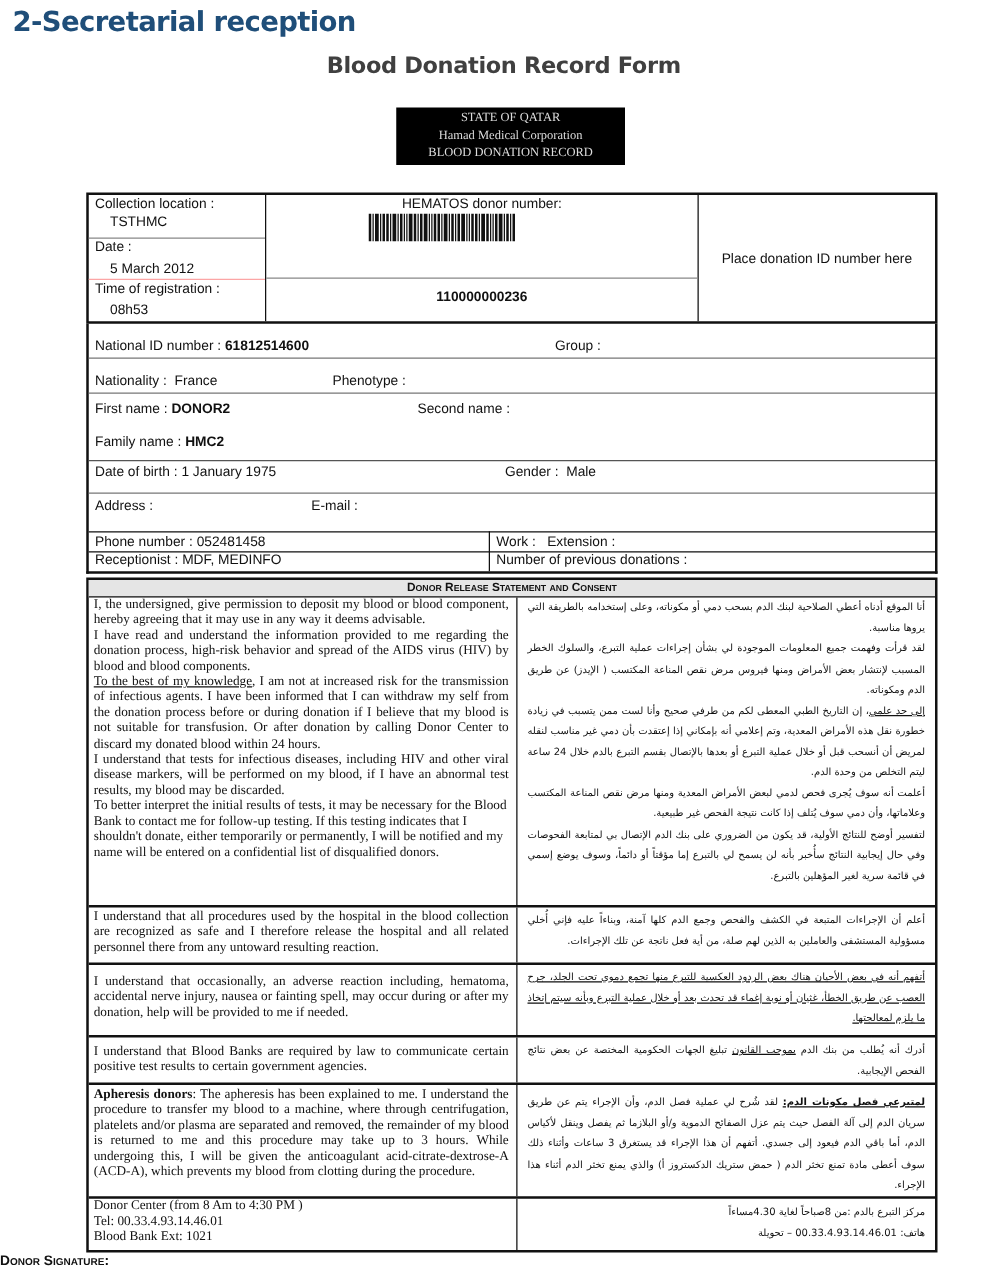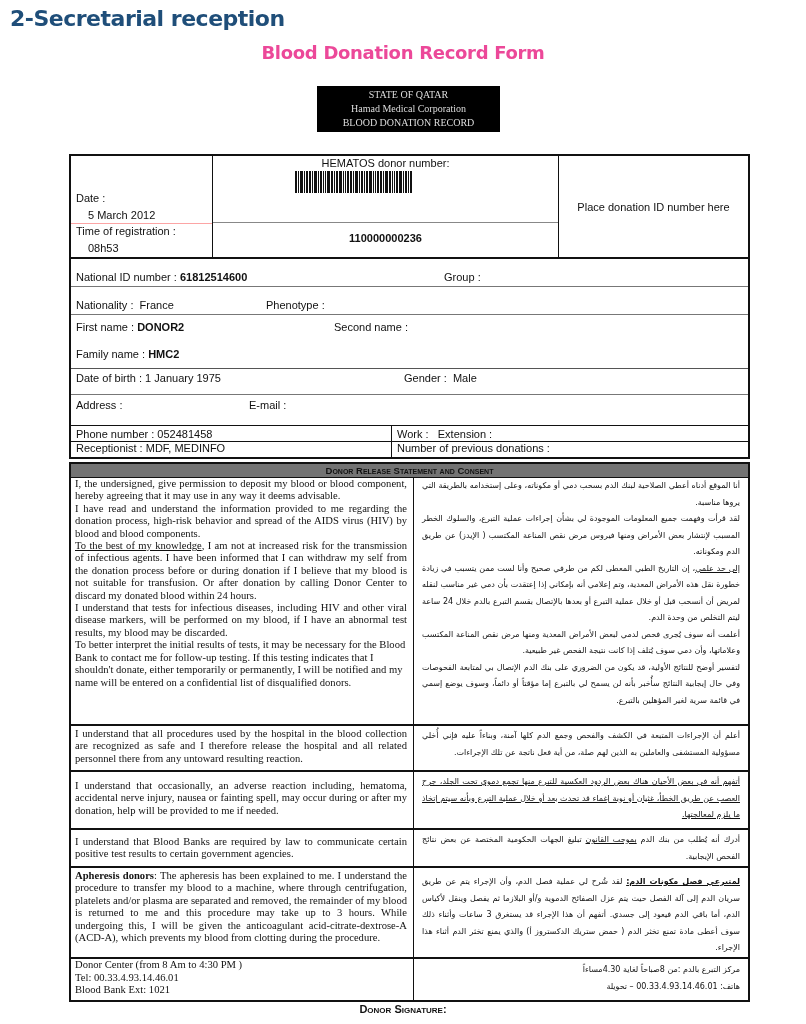--- a/index.html
+++ b/index.html
@@ -1,60 +1,64 @@
 <!DOCTYPE html>
 <html><head>
 <meta charset="utf-8">
 <style>
   html, body { margin: 0; padding: 0; background: #ffffff; }
   body { width: 806px; height: 1024px; position: relative; overflow: hidden; font-family: "Liberation Sans", sans-serif; color: #111; }
   .abs { position: absolute; }
   .section-title { left: 10px; top: 6px; font-size: 22px; font-weight: bold; color: #1f4e79; font-family: "DejaVu Sans", sans-serif; letter-spacing: -0.5px; }
-  .form-title { left: 0; width: 806px; top: 42px; text-align: center; font-size: 18px; font-weight: bold; color: #ec4899; font-family: "DejaVu Sans", sans-serif; letter-spacing: -0.3px; }
+  .form-title { left: 0; width: 806px; top: 42px; text-align: center; font-size: 18px; font-weight: bold; color: #404040; font-family: "DejaVu Sans", sans-serif; letter-spacing: -0.3px; }
   .logo-box { left: 317px; top: 86px; width: 183px; height: 46px; background: #000; color: #ddd; text-align: center; font-family: "Liberation Serif", serif; font-size: 10px; line-height: 14px; padding-top: 2px; box-sizing: border-box; }
   
   .hdr { left: 69px; top: 154px; width: 681px; height: 105px; border: 2px solid #111; box-sizing: border-box; }
   .hdr .col1 { position: absolute; left: 0; top: 0; width: 141px; height: 101px; border-right: 1px solid #111; }
   .hdr .col1 .cell { position: absolute; left: 0; width: 141px; font-size: 11px; line-height: 15px; padding-left: 5px; box-sizing: border-box; }
   .hdr .col1 .cell .v { padding-left: 12px; display: block; }
   .hdr .col2 { position: absolute; left: 142px; top: 0; width: 345px; height: 101px; border-right: 1px solid #111; }
   .hdr .col3 { position: absolute; left: 488px; top: 0; width: 189px; height: 101px; display: flex; align-items: center; justify-content: center; font-size: 11px; }
   .barcode { position: absolute; left: 82px; top: 15px; width: 180px; height: 22px; }
   .barcode span { display: inline-block; height: 22px; background: #111; margin-right: 1px; vertical-align: top; }
   
   .info { left: 69px; top: 259px; width: 681px; height: 200px; border: 2px solid #111; border-top: none; box-sizing: border-box; font-size: 11px; }
   .row { position: absolute; left: 0; width: 677px; }
   .row .t { position: absolute; white-space: nowrap; }
   .hline { position: absolute; left: 0; width: 677px; height: 1px; background: #777; }
   .hline.dark { background: #111; }
   .vsplit { position: absolute; width: 1px; background: #111; }
   
   .consent { left: 69px; top: 462px; width: 681px; height: 540px; border: 2px solid #111; box-sizing: border-box; }
-  .consent-hdr { position: absolute; left: 0; top: 0; width: 677px; height: 13px; background: #737373; border-bottom: 1px solid #111; text-align: center; font-size: 9.5px; font-weight: bold; font-variant: small-caps; line-height: 13px; }
+  .consent-hdr { position: absolute; left: 0; top: 0; width: 677px; height: 13px; background: #e5e5e5; border-bottom: 1px solid #111; text-align: center; font-size: 9.5px; font-weight: bold; font-variant: small-caps; line-height: 13px; }
   .cblock { position: absolute; left: 0; width: 677px; border-top: 2px solid #111; box-sizing: border-box; }
   .cblock.first { border-top: none; }
   .en { position: absolute; left: 0; width: 340px; padding: 0 4px; box-sizing: border-box; font-family: "Liberation Serif", serif; font-size: 10.6px; line-height: 12.4px; text-align: justify; }
   .ar { position: absolute; left: 342px; width: 335px; padding: 0 8px; box-sizing: border-box; direction: rtl; font-family: "DejaVu Sans", sans-serif; font-size: 8px; line-height: 16.5px; text-align: justify; border-left: 1px solid #111; height: 100%; }
   .u { text-decoration: underline; }
-  .sig { left: 0; width: 806px; top: 1003px; text-align: center; font-size: 11px; font-weight: bold; font-variant: small-caps; }
+  .sig { left: 0; width: 806px; top: 1003px; font-size: 11px; font-weight: bold; font-variant: small-caps; }
 </style>
 </head>
 <body>
 
 <div class="abs section-title">2-Secretarial reception</div>
 <div class="abs form-title">Blood Donation Record Form</div>
 
 <div class="abs logo-box">
   <div>STATE OF QATAR</div>
   <div>Hamad Medical Corporation</div>
   <div style="font-variant: small-caps;">BLOOD DONATION RECORD</div>
 </div>
 
 <div class="abs hdr">
   <div class="col1">
+    <div class="cell" style="top:0; height:35px; border-bottom:1px solid #888;">
+      <span>Collection location :</span>
+      <span class="v">TSTHMC</span>
+    </div>
     <div class="cell" style="top:35px; height:33px; border-bottom:1px solid #fca5a5;">
       <span>Date :</span>
       <span class="v" style="padding-top:2px;">5 March 2012</span>
     </div>
     <div class="cell" style="top:68px; height:33px;">
       <span>Time of registration :</span>
       <span class="v" style="padding-top:2px;">08h53</span>
     </div>
   </div>
   <div class="col2">

